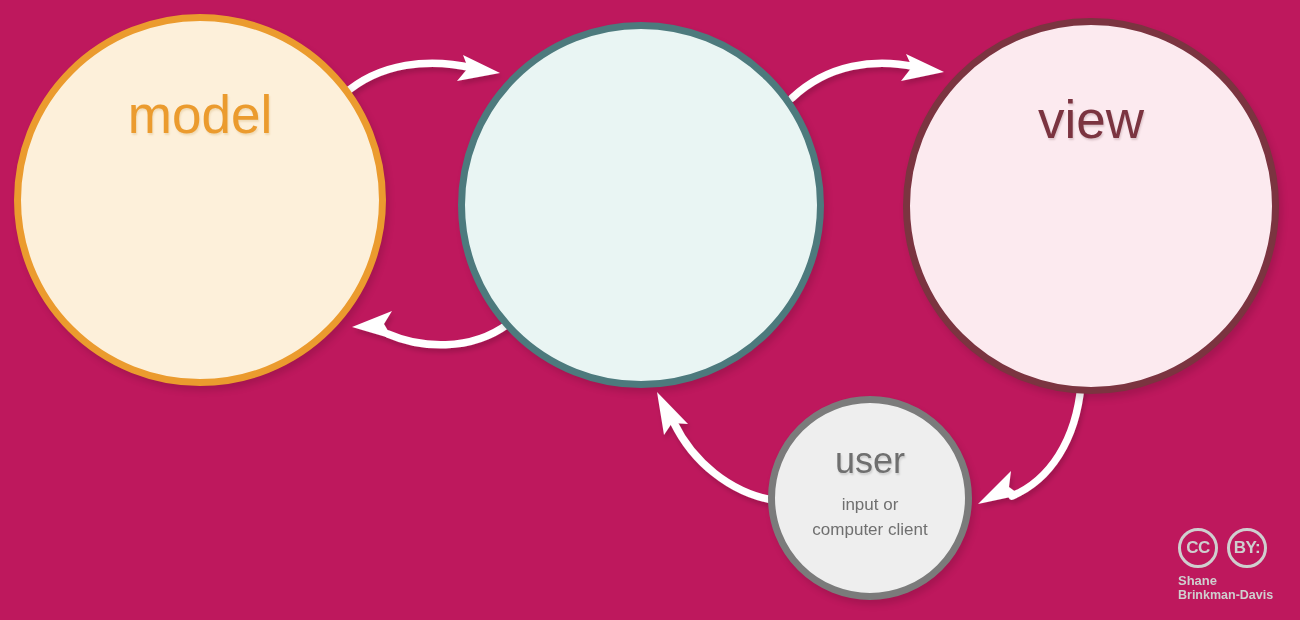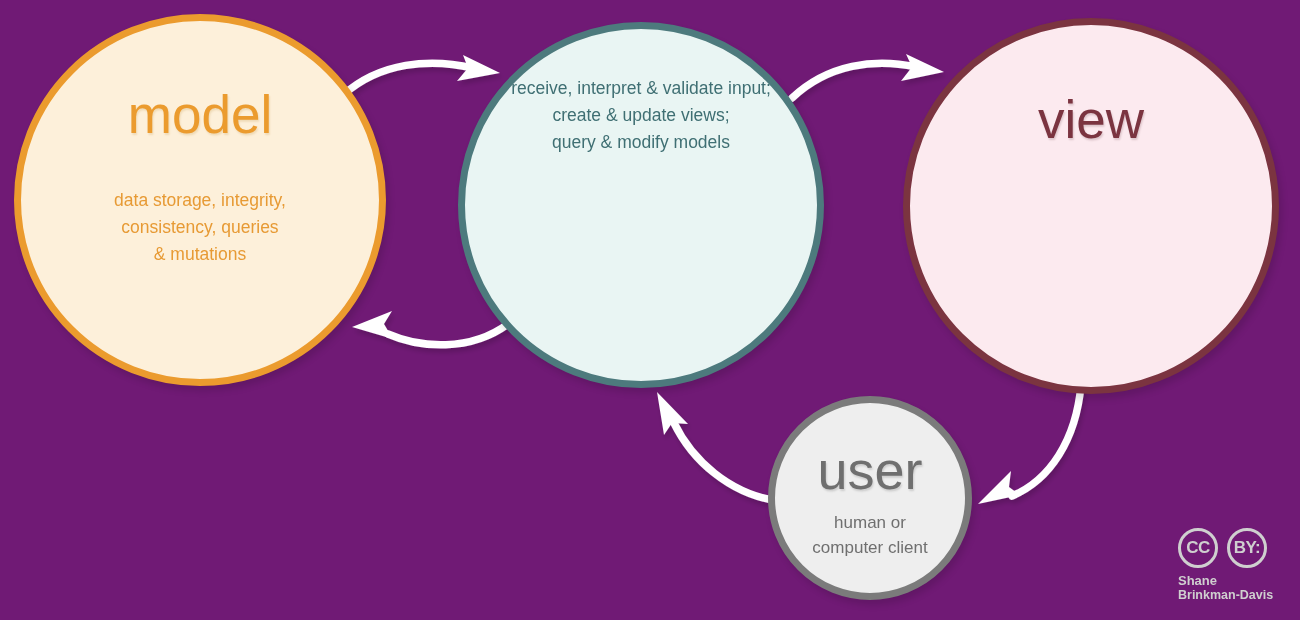--- a/index.html
+++ b/index.html
@@ -10,21 +10,21 @@
     width: 1300px;
     height: 620px;
     background: #dcdcdc;
     font-family: "Liberation Sans", sans-serif;
     overflow: hidden;
   }
   #stage {
     position: relative;
     width: 1300px;
     height: 620px;
-    background: #701a75;
+    background: #be185d;
   }
   .arrows-layer {
     position: absolute;
     left: 0;
     top: 0;
     width: 1300px;
     height: 620px;
     pointer-events: none;
   }
   .node {
@@ -121,21 +121,21 @@
     left: 768px;
     top: 396px;
     width: 204px;
     height: 204px;
     background: #eeeeee;
     border: 7px solid #7b7b7b;
     box-shadow: 3px 5px 7px rgba(0,0,0,0.13);
   }
   #node-user .node-title {
     color: #6f6f6f;
-    font-size: 54px;
+    font-size: 36px;
     margin-top: 40px;
     text-shadow: 1px 2px 2px rgba(60,60,60,0.18);
   }
   #node-user .node-desc {
     color: #6f6f6f;
     font-size: 17px;
     line-height: 25px;
     margin-top: 13px;
   }
 
@@ -211,38 +211,32 @@
     </g>
 
     <g filter="url(#softshadow)">
       <path d="M 772 500 C 730 492, 693 462, 674 423" stroke="#ffffff" stroke-width="7.5" fill="none" stroke-linecap="round"></path>
       <path d="M 657 392 L 664 435 L 672 423 L 688 424 Z" fill="#ffffff"></path>
     </g>
   </svg>
 
   <div class="node" id="node-model">
     <div class="node-title">model</div>
-    <div class="node-desc">data storage, integrity,
-consistency, queries
-&amp; mutations</div>
   </div>
 
   <div class="node" id="node-controller">
-    <div class="node-desc">receive, interpret &amp; validate input;
-create &amp; update views;
-query &amp; modify models</div>
   </div>
 
   <div class="node" id="node-view">
     <div class="node-title">view</div>
   </div>
 
   <div class="node" id="node-user">
     <div class="node-title">user</div>
-    <div class="node-desc">human or
+    <div class="node-desc">input or
 computer client</div>
   </div>
 
   <div id="license-badge">
     <div class="cc-marks">
       <div class="cc-circle">CC</div>
       <div class="cc-circle">BY:</div>
     </div>
     <div class="author-lines">
       <div class="line1">Shane</div>

